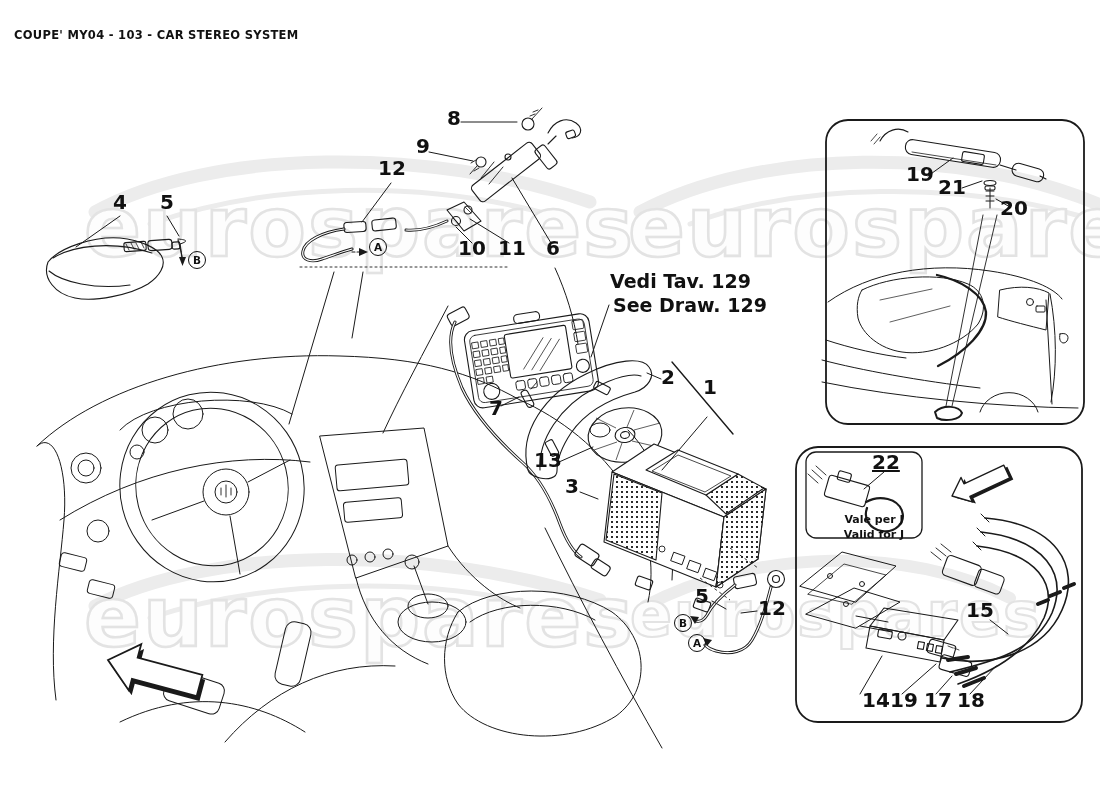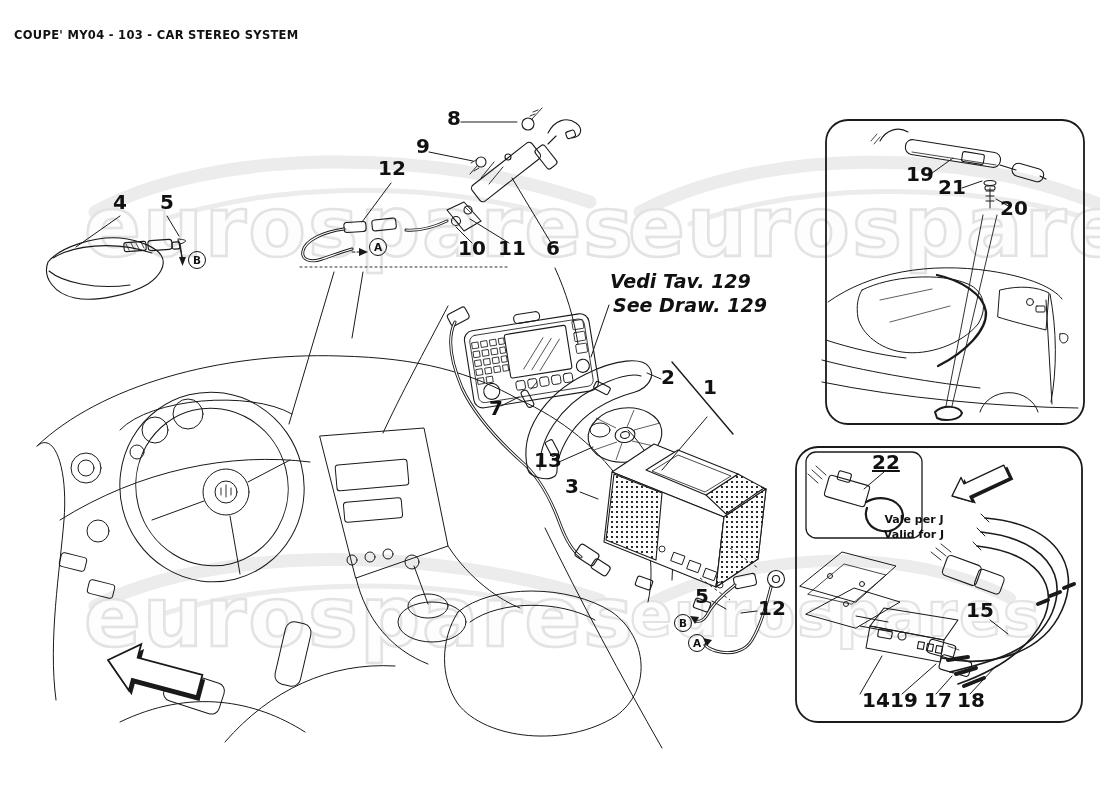--- a/index.html
+++ b/index.html
@@ -9,22 +9,22 @@
   #swoosh-layer{z-index:0;}
   .wm{position:absolute;z-index:1;white-space:nowrap;font-weight:bold;font-size:84px;
       letter-spacing:2px;color:#fdfdfd;-webkit-text-stroke:2.6px #e3e3e3;user-select:none;}
   .wm.small{font-size:62px;-webkit-text-stroke:2.2px #e3e3e3;}
   #art-layer{z-index:2;}
   .num{position:absolute;z-index:3;font-weight:bold;font-size:20px;color:#111;line-height:1;}
   .circ{position:absolute;z-index:3;width:16px;height:16px;border:1.6px solid #111;border-radius:50%;
         display:flex;align-items:center;justify-content:center;font-size:10.5px;font-weight:bold;color:#111;}
   .title{position:absolute;z-index:3;left:14px;top:28px;font-weight:bold;font-size:11.5px;
          letter-spacing:.3px;color:#111;}
-  .note{position:absolute;z-index:3;font-weight:bold;font-style:italic;font-size:19px;color:#111;}
-  .vale{position:absolute;z-index:3;width:136px;text-align:center;font-weight:bold;font-size:11px;color:#111;margin-left:40px;}
+  .note{position:absolute;z-index:3;font-weight:bold;font-size:19px;color:#111;}
+  .vale{position:absolute;z-index:3;width:136px;text-align:center;font-weight:bold;font-size:11px;color:#111;}
 </style>
 </head>
 <body>
 
 <div id="stage">
 
   <svg id="swoosh-layer" width="1100" height="800" viewBox="0 0 1100 800">
     <g fill="none" stroke="#ececec" stroke-linecap="round">
       <path d="M95,212 C210,148 430,146 590,202" stroke-width="13"></path>
       <path d="M150,224 C270,182 420,180 548,214" stroke-width="5"></path>

